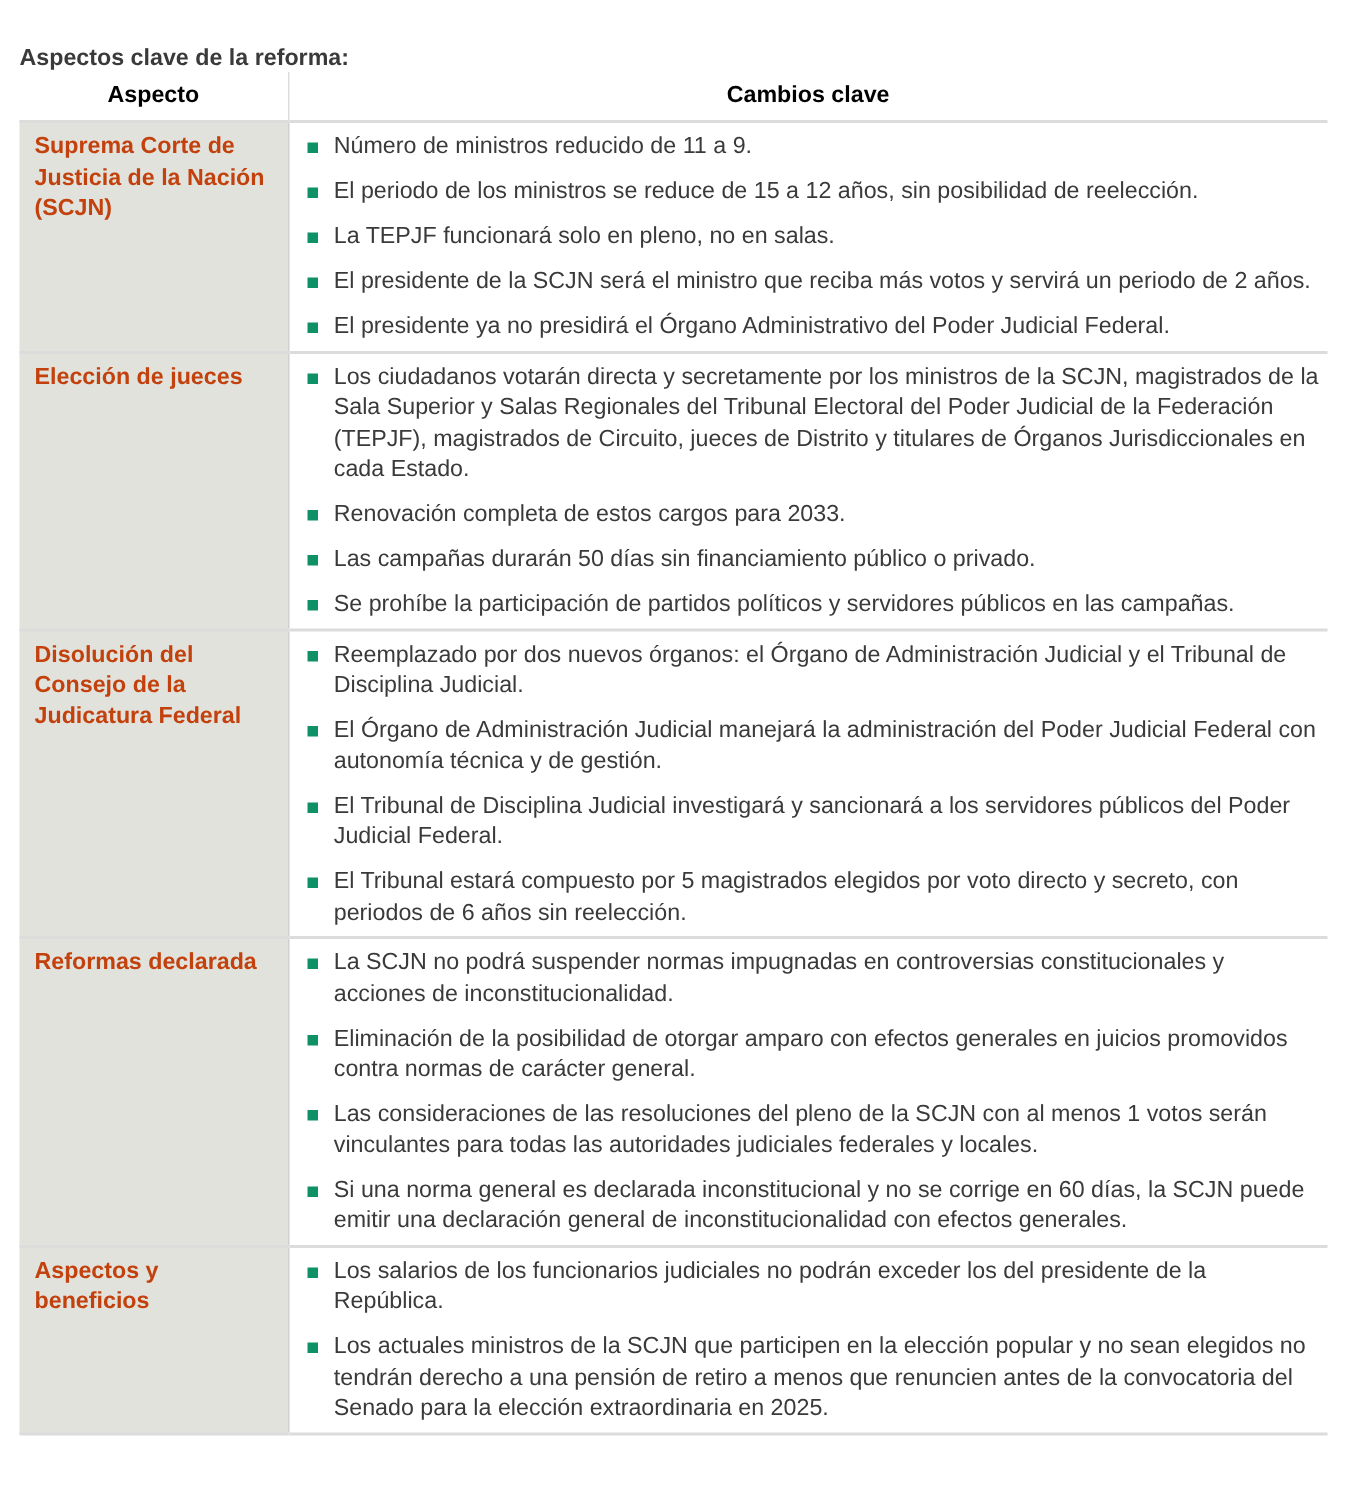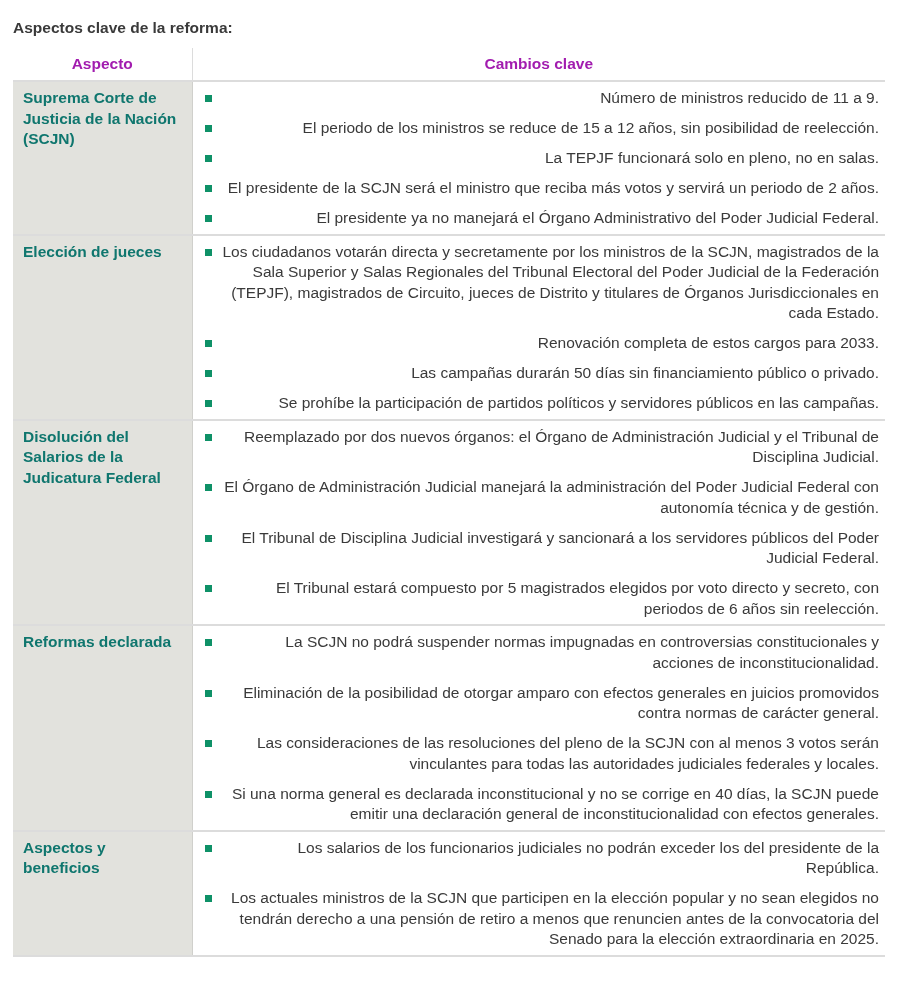--- a/index.html
+++ b/index.html
@@ -1,26 +1,26 @@
 <!DOCTYPE html>
 <html><head>
 <meta charset="utf-8">
 <style>
   html, body { margin: 0; padding: 0; background: #ffffff; }
   body { width: 900px; height: 1000px; overflow: hidden; font-family: "Liberation Sans", sans-serif; color: #3a3a3a; }
-  .page-title { position: absolute; left: 13px; top: 19px; font-size: 15.5px; font-weight: bold; color: #3a3a3a; }
+  .page-title { position: absolute; left: 13px; top: 30px; font-size: 15.5px; font-weight: bold; color: #3a3a3a; }
   table.reform { position: absolute; left: 13px; top: 48px; width: 872px; border-collapse: collapse; table-layout: fixed; }
   table.reform col.c1 { width: 179px; }
-  th { font-size: 15.5px; font-weight: bold; color: #a21caf; text-align: center; height: 32px; padding: 0; vertical-align: middle; border-bottom: 2px solid #dcdcdc; }
+  th { font-size: 15.5px; font-weight: bold; color: #000000; text-align: center; height: 32px; padding: 0; vertical-align: middle; border-bottom: 2px solid #dcdcdc; }
   th.h1 { border-right: 1px solid #dcdcdc; }
   td { vertical-align: top; font-size: 15.5px; line-height: 20.5px; border-bottom: 2px solid #dcdcdc; }
-  td.aspect { background: #e2e2dd; font-weight: bold; color: #0f766e; padding: 6px 8px 6px 10px; border-right: 1px solid #d0d0cc; }
+  td.aspect { background: #e2e2dd; font-weight: bold; color: #c2410c; padding: 6px 8px 6px 10px; border-right: 1px solid #d0d0cc; }
   td.changes { padding: 6px 6px 5px 10px; }
   ul { list-style: none; margin: 0; padding: 0; }
-  li { position: relative; padding-left: 20px; margin-bottom: 9.5px; text-align: right; }
+  li { position: relative; padding-left: 20px; margin-bottom: 9.5px; }
   li:last-child { margin-bottom: 0; }
   .bullet { position: absolute; left: 2px; top: 7px; width: 7px; height: 7px; background: #0e9167; }
 </style>
 </head>
 <body>
 
 <div class="page-title">Aspectos clave de la reforma:</div>
 
 <table class="reform">
   <colgroup>
@@ -35,54 +35,54 @@
   </thead>
   <tbody>
     <tr>
       <td class="aspect">Suprema Corte de Justicia de la Nación (SCJN)</td>
       <td class="changes">
         <ul>
           <li><span class="bullet"></span><span>Número de ministros reducido de 11 a 9.</span></li>
           <li><span class="bullet"></span><span>El periodo de los ministros se reduce de 15 a 12 años, sin posibilidad de reelección.</span></li>
           <li><span class="bullet"></span><span>La TEPJF funcionará solo en pleno, no en salas.</span></li>
           <li><span class="bullet"></span><span>El presidente de la SCJN será el ministro que reciba más votos y servirá un periodo de 2 años.</span></li>
-          <li><span class="bullet"></span><span>El presidente ya no manejará el Órgano Administrativo del Poder Judicial Federal.</span></li>
+          <li><span class="bullet"></span><span>El presidente ya no presidirá el Órgano Administrativo del Poder Judicial Federal.</span></li>
         </ul>
       </td>
     </tr>
     <tr>
       <td class="aspect">Elección de jueces</td>
       <td class="changes">
         <ul>
           <li><span class="bullet"></span><span>Los ciudadanos votarán directa y secretamente por los ministros de la SCJN, magistrados de la Sala Superior y Salas Regionales del Tribunal Electoral del Poder Judicial de la Federación (TEPJF), magistrados de Circuito, jueces de Distrito y titulares de Órganos Jurisdiccionales en cada Estado.</span></li>
           <li><span class="bullet"></span><span>Renovación completa de estos cargos para 2033.</span></li>
           <li><span class="bullet"></span><span>Las campañas durarán 50 días sin financiamiento público o privado.</span></li>
           <li><span class="bullet"></span><span>Se prohíbe la participación de partidos políticos y servidores públicos en las campañas.</span></li>
         </ul>
       </td>
     </tr>
     <tr>
-      <td class="aspect">Disolución del Salarios de la Judicatura Federal</td>
+      <td class="aspect">Disolución del Consejo de la Judicatura Federal</td>
       <td class="changes">
         <ul>
           <li><span class="bullet"></span><span>Reemplazado por dos nuevos órganos: el Órgano de Administración Judicial y el Tribunal de Disciplina Judicial.</span></li>
           <li><span class="bullet"></span><span>El Órgano de Administración Judicial manejará la administración del Poder Judicial Federal con autonomía técnica y de gestión.</span></li>
           <li><span class="bullet"></span><span>El Tribunal de Disciplina Judicial investigará y sancionará a los servidores públicos del Poder Judicial Federal.</span></li>
           <li><span class="bullet"></span><span>El Tribunal estará compuesto por 5 magistrados elegidos por voto directo y secreto, con periodos de 6 años sin reelección.</span></li>
         </ul>
       </td>
     </tr>
     <tr>
       <td class="aspect">Reformas declarada</td>
       <td class="changes">
         <ul>
           <li><span class="bullet"></span><span>La SCJN no podrá suspender normas impugnadas en controversias constitucionales y acciones de inconstitucionalidad.</span></li>
           <li><span class="bullet"></span><span>Eliminación de la posibilidad de otorgar amparo con efectos generales en juicios promovidos contra normas de carácter general.</span></li>
-          <li><span class="bullet"></span><span>Las consideraciones de las resoluciones del pleno de la SCJN con al menos 3 votos serán vinculantes para todas las autoridades judiciales federales y locales.</span></li>
-          <li><span class="bullet"></span><span>Si una norma general es declarada inconstitucional y no se corrige en 40 días, la SCJN puede emitir una declaración general de inconstitucionalidad con efectos generales.</span></li>
+          <li><span class="bullet"></span><span>Las consideraciones de las resoluciones del pleno de la SCJN con al menos 1 votos serán vinculantes para todas las autoridades judiciales federales y locales.</span></li>
+          <li><span class="bullet"></span><span>Si una norma general es declarada inconstitucional y no se corrige en 60 días, la SCJN puede emitir una declaración general de inconstitucionalidad con efectos generales.</span></li>
         </ul>
       </td>
     </tr>
     <tr>
       <td class="aspect">Aspectos y beneficios</td>
       <td class="changes">
         <ul>
           <li><span class="bullet"></span><span>Los salarios de los funcionarios judiciales no podrán exceder los del presidente de la República.</span></li>
           <li><span class="bullet"></span><span>Los actuales ministros de la SCJN que participen en la elección popular y no sean elegidos no tendrán derecho a una pensión de retiro a menos que renuncien antes de la convocatoria del Senado para la elección extraordinaria en 2025.</span></li>
         </ul>

